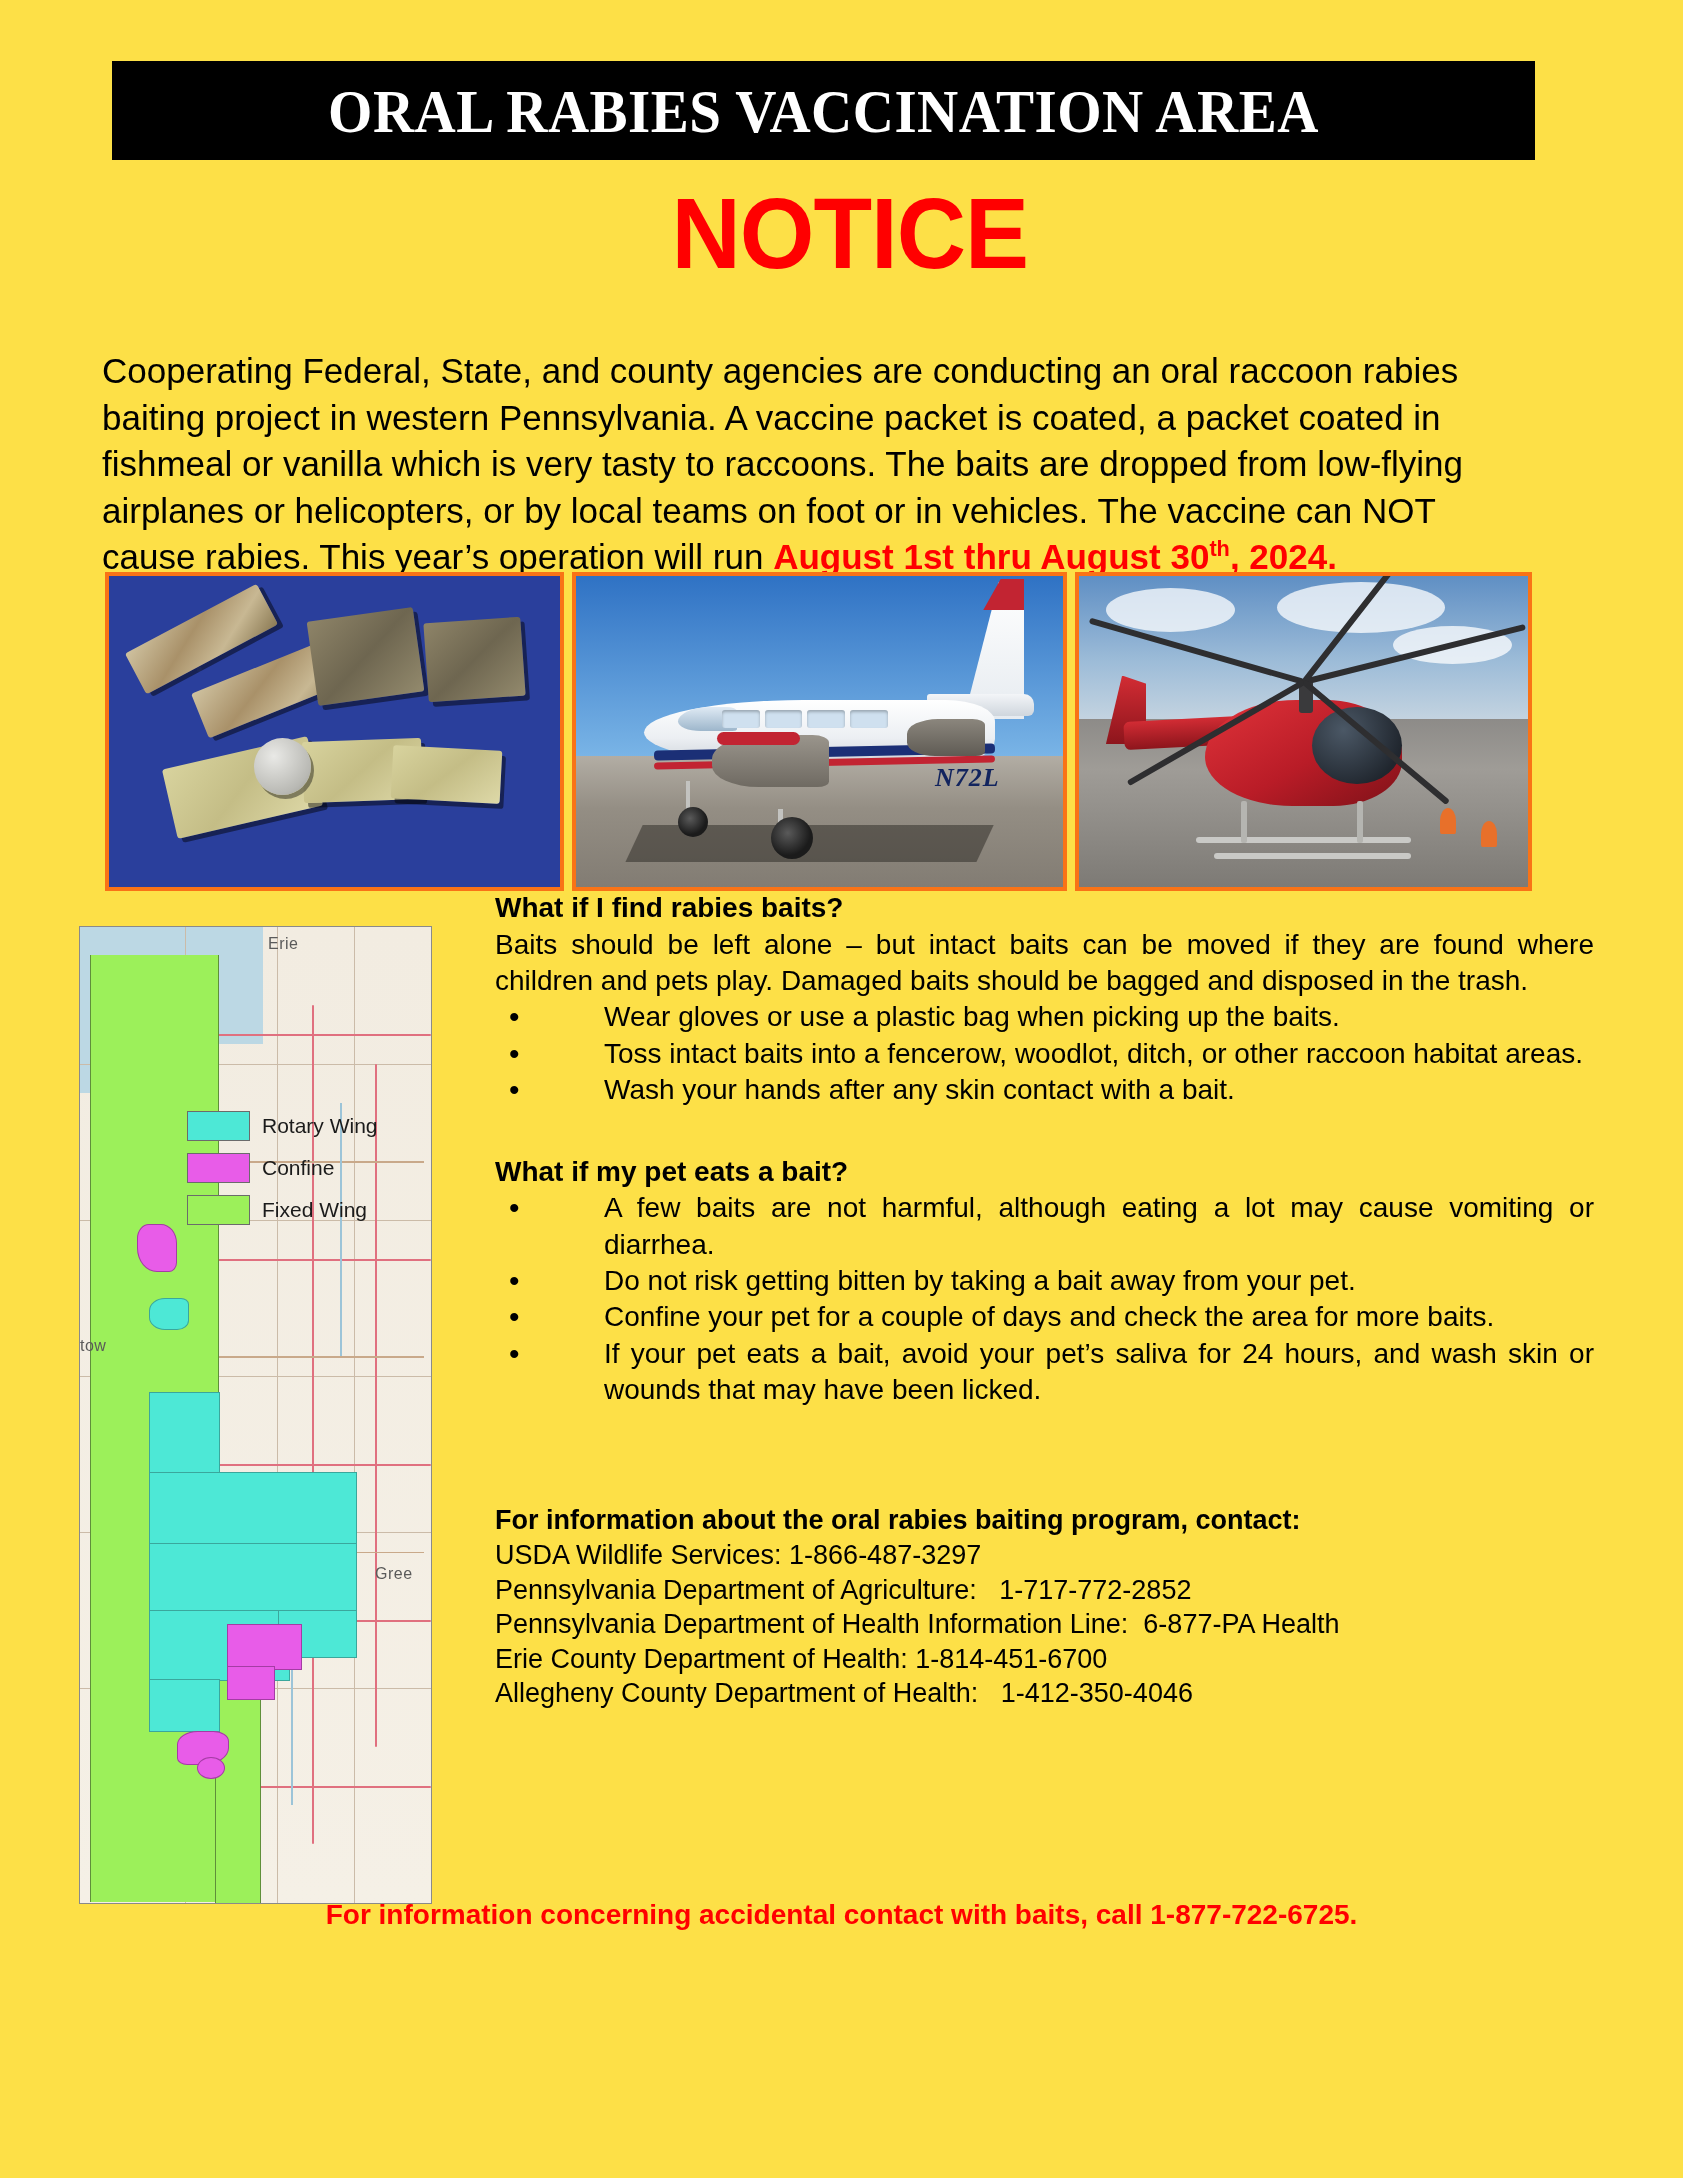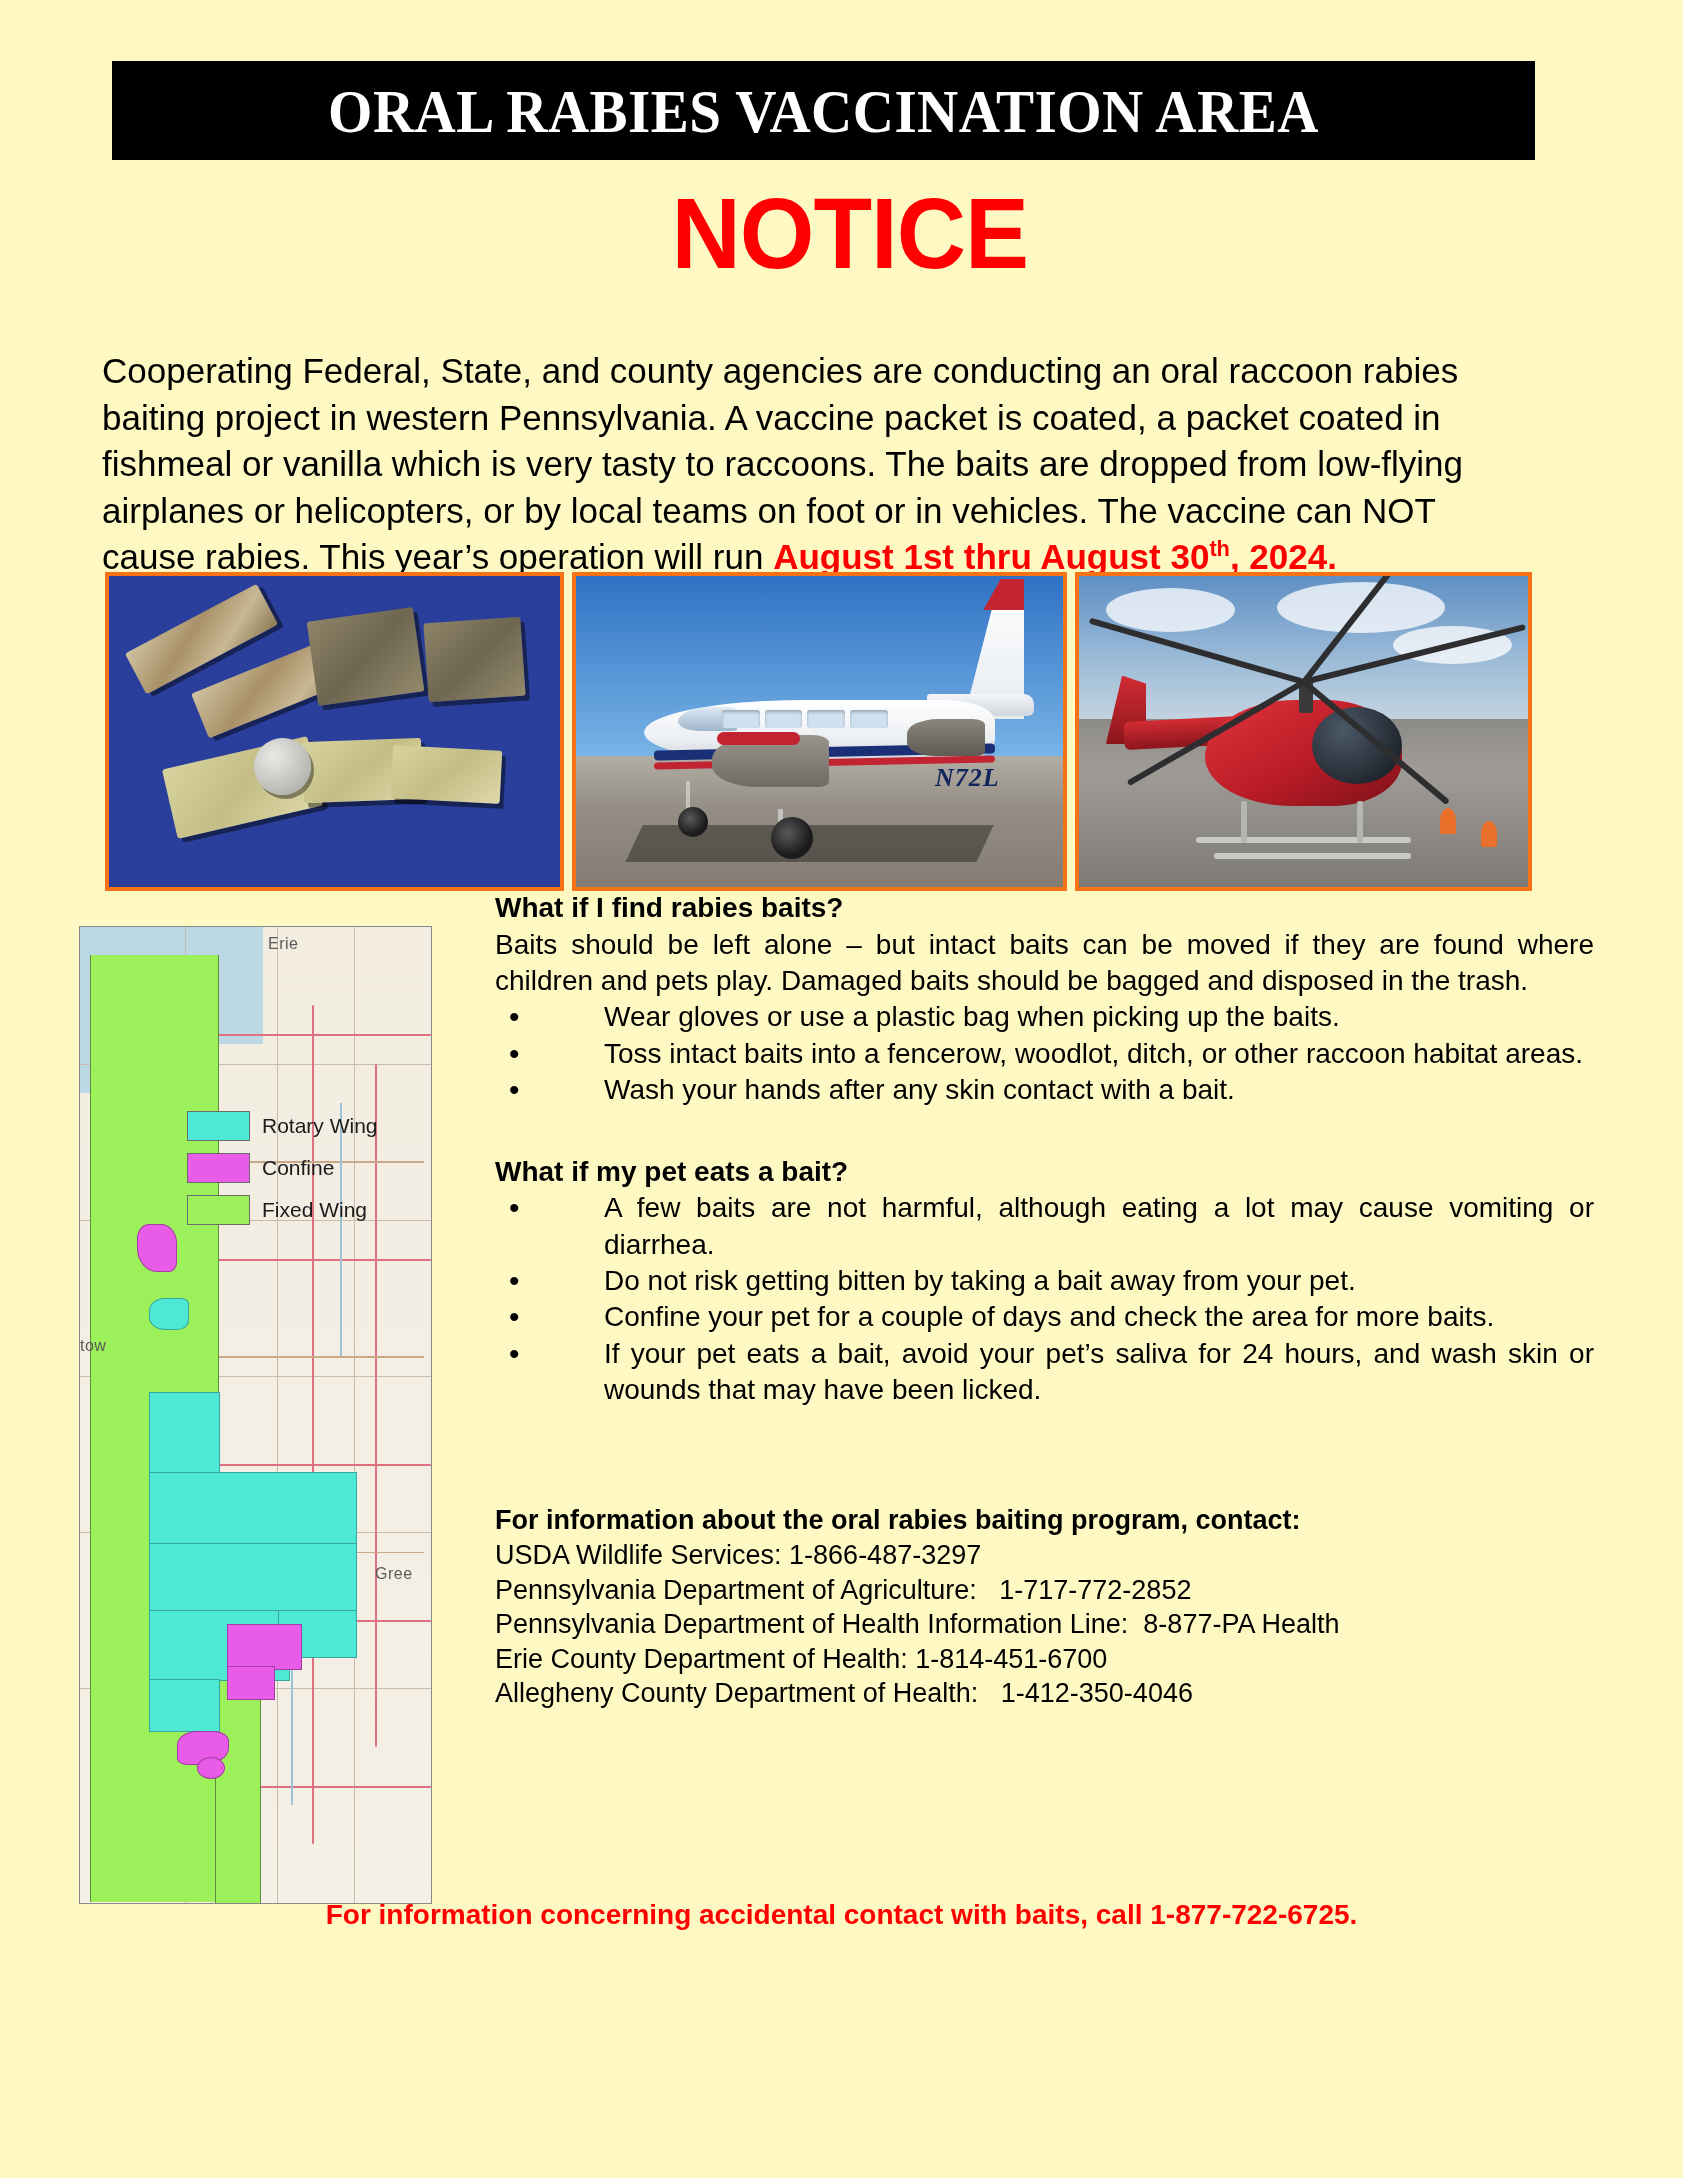--- a/index.html
+++ b/index.html
@@ -14,21 +14,21 @@
     font-family: "Liberation Sans", sans-serif;
     color: #000000;
     overflow: hidden;
     position: relative;
   }
 
   .page {
     position: relative;
     width: 1683px;
     height: 2178px;
-    background: #fef9c3;
+    background: #fde047;
     box-sizing: border-box;
   }
 
   
   .header-bar {
     position: absolute;
     left: 112px;
     top: 61px;
     width: 1423px;
     height: 99px;
@@ -501,21 +501,21 @@
       <li>Do not risk getting bitten by taking a bait away from your pet.</li>
       <li>Confine your pet for a couple of days and check the area for more baits.</li>
       <li>If your pet eats a bait, avoid your pet’s saliva for 24 hours, and wash skin or wounds that may have been licked.</li>
     </ul>
 
     <div class="gap-lg"></div>
 
     <div class="contact-head">For information about the oral rabies baiting program, contact:</div>
     <div class="contact-line">USDA Wildlife Services: 1-866-487-3297</div>
     <div class="contact-line">Pennsylvania Department of Agriculture:   1-717-772-2852</div>
-    <div class="contact-line">Pennsylvania Department of Health Information Line:  8-877-PA Health</div>
+    <div class="contact-line">Pennsylvania Department of Health Information Line:  6-877-PA Health</div>
     <div class="contact-line">Erie County Department of Health: 1-814-451-6700</div>
     <div class="contact-line">Allegheny County Department of Health:   1-412-350-4046</div>
   </div>
 
   <div class="footer">
     <span class="footer-text">For information concerning accidental contact with baits, call 1-877-722-6725.</span>
   </div>
 
 </div>
 

